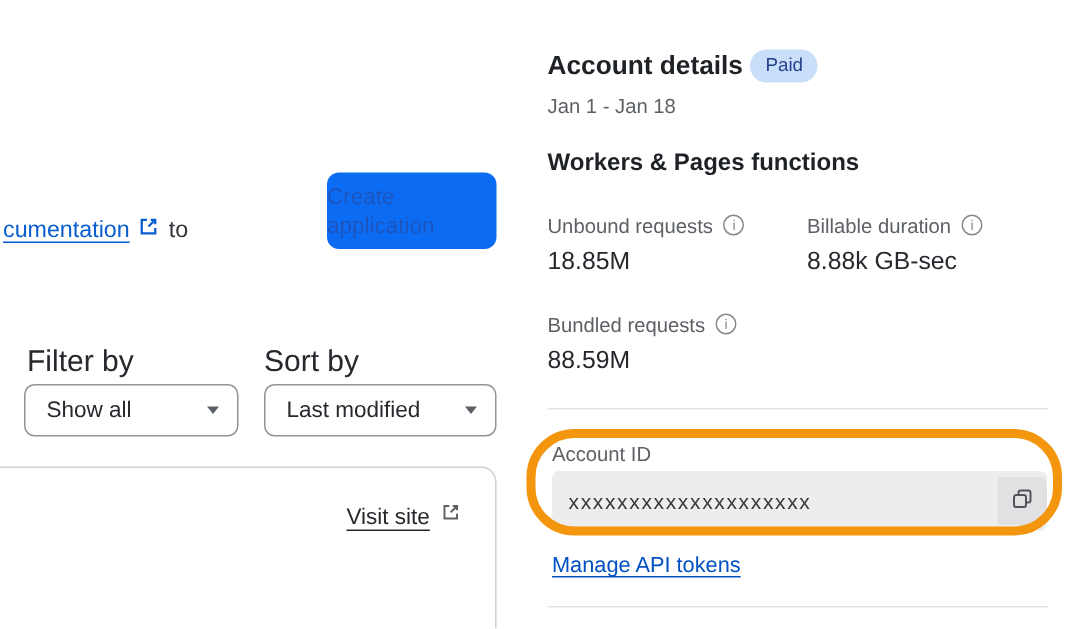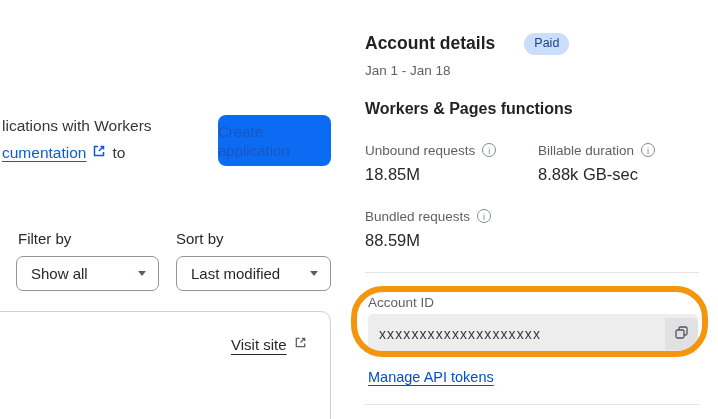--- a/index.html
+++ b/index.html
@@ -12,36 +12,36 @@
                  display:flex; align-items:center; gap:6px; }
   .doc-link { color:#0a5dd0; text-decoration:underline; text-underline-offset:3px; cursor:pointer; }
   .ext-icon-blue { color:#0a5dd0; display:inline-block; }
   .ext-icon-gray { color:#5c6064; display:inline-block; }
 
   .create-btn { position:absolute; left:218px; top:115px; width:113px; height:51px;
                 background:#0b6cf3; border:none; border-radius:8px; cursor:pointer;
                 color:#1d55be; font-size:15px; line-height:19px; text-align:left;
                 font-family:"Liberation Sans", sans-serif; }
 
-  .field-label { position:absolute; top:230px; font-size:15px; color:#26282d; }
+  .field-label { position:absolute; top:230px; font-size:20px; color:#26282d; }
   .select { position:absolute; top:256px; height:35px; background:#fff;
             border:1px solid #8f959b; border-radius:7px; display:flex; align-items:center;
             justify-content:space-between; padding:0 12px 0 14px; font-size:15px;
             color:#26282d; cursor:pointer; }
   .caret { width:0; height:0; border-left:4.5px solid transparent;
            border-right:4.5px solid transparent; border-top:5.5px solid #5b6066; }
 
   .card { position:absolute; left:-24px; top:311px; width:355px; height:140px;
           border:1px solid #cfd0d2; border-radius:10px; background:#fff; }
   .visit-row { position:absolute; left:254px; top:23px; display:flex; align-items:center; gap:7px; }
   .visit-link { font-size:15px; color:#26282d; text-decoration:underline;
                 text-underline-offset:4px; cursor:pointer; }
 
   
-  .title-row { position:absolute; left:365px; top:33px; display:flex; align-items:center; gap:29px; }
+  .title-row { position:absolute; left:365px; top:33px; display:flex; align-items:center; gap:5px; }
   .acct-title { font-size:17.5px; font-weight:bold; color:#1e2125; }
   .badge { background:#c9def9; color:#24418d; font-size:12.5px; padding:4px 10px 5px;
            border-radius:12px; line-height:1; }
   .date-range { position:absolute; left:365px; top:63px; font-size:13.5px; color:#5d6166; }
   .section-title { position:absolute; left:365px; top:100px; font-size:16px; font-weight:bold; color:#1e2125; }
 
   .stat { position:absolute; }
   .stat-label { font-size:13.5px; color:#5d6166; display:flex; align-items:flex-start; gap:7px; }
   .stat-value { margin-top:7px; font-size:16.5px; color:#26282d; }
   .info-icon { width:14px; height:14px; border:1px solid #85898e; border-radius:50%;
@@ -64,21 +64,20 @@
               border-radius:0 5px 5px 0; }
 
   .manage-link { position:absolute; left:368px; top:369px; font-size:14.5px; color:#0051c3;
                  text-decoration:underline; text-underline-offset:3px; cursor:pointer; }
 </style>
 </head>
 <body>
 
 <div class="screen">
 
-  <div class="intro-line1">lications with Workers</div>
 
   <div class="intro-line2">
     <a class="doc-link">cumentation</a>
     <span class="ext-icon-blue">
       <svg width="14" height="14" viewBox="0 0 14 14">
         <path d="M6 2.5 H2.5 V11.5 H11.5 V8" fill="none" stroke="currentColor" stroke-width="1.5"></path>
         <path d="M8.5 2.5 H11.5 V5.5 M11.5 2.5 L7 7" fill="none" stroke="currentColor" stroke-width="1.5"></path>
       </svg>
     </span>
     <span>to</span>

